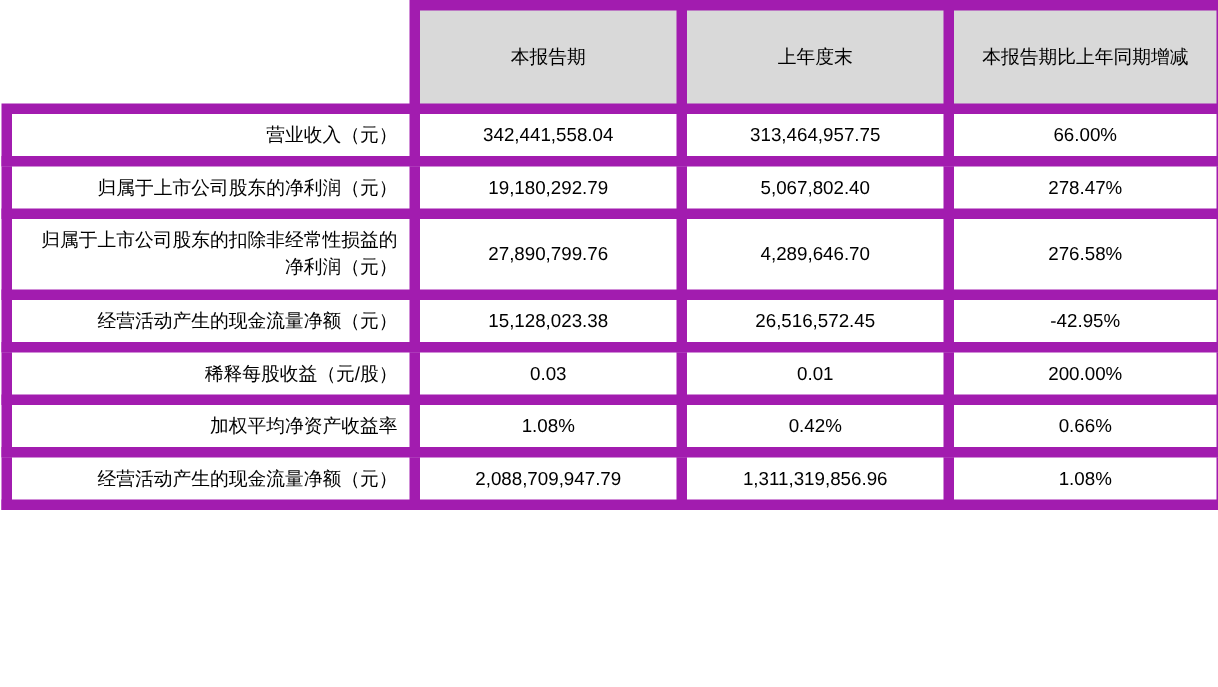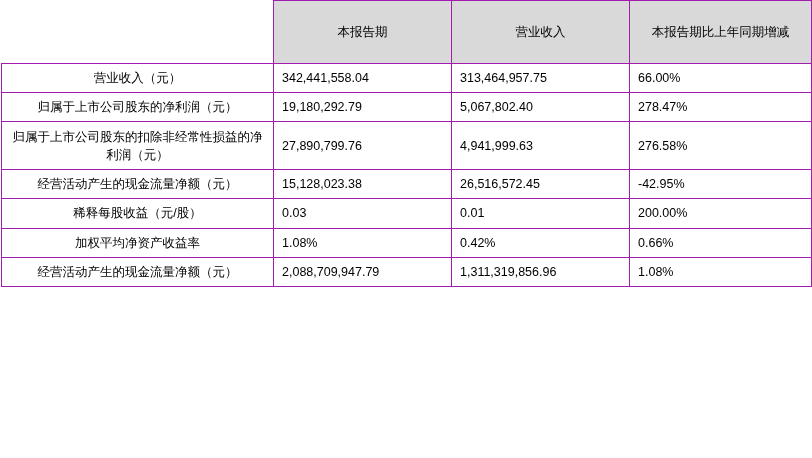--- a/index.html
+++ b/index.html
@@ -21,21 +21,21 @@
     padding: 0;
   }
   table.fin {
     border-collapse: collapse;
     table-layout: fixed;
     width: 810px;
     margin-left: 1px;
     font-size: 12.5px;
   }
   table.fin td {
-    border: 1px solid #a21caf;
+    border: 7px solid #a21caf;
     padding: 5px 8px;
     vertical-align: middle;
     line-height: 1.45;
   }
   col.c0 { width: 272px; }
   col.c1 { width: 178px; }
   col.c2 { width: 178px; }
   col.c3 { width: 182px; }
 
   tr.header-row td {
@@ -49,66 +49,66 @@
     border-left: none;
     border-top: none;
   }
   tr.header-row.second td {
     height: 50px;
   }
   tr.header-row.second td.blank {
     background: #ffffff;
   }
   td.label {
-    text-align: center;
+    text-align: right;
   }
   td.num {
-    text-align: left;
+    text-align: center;
   }
   .two-line {
     height: 48px;
   }
 </style>
 </head>
 <body>
 
 <div class="sheet">
   <table class="fin">
     <colgroup>
       <col class="c0">
         <col class="c1">
         <col class="c2">
         <col class="c3">
     </colgroup>
     <tbody>
       <tr class="header-row">
         <td class="blank"></td>
         <td>本报告期</td>
-        <td>营业收入</td>
+        <td>上年度末</td>
         <td>本报告期比上年同期增减</td>
       </tr>
 
       <tr>
         <td class="label">营业收入（元）</td>
         <td class="num">342,441,558.04</td>
         <td class="num">313,464,957.75</td>
         <td class="num">66.00%</td>
       </tr>
 
       <tr>
         <td class="label">归属于上市公司股东的净利润（元）</td>
         <td class="num">19,180,292.79</td>
         <td class="num">5,067,802.40</td>
         <td class="num">278.47%</td>
       </tr>
 
       <tr class="two-line">
         <td class="label">归属于上市公司股东的扣除非经常性损益的净利润（元）</td>
         <td class="num">27,890,799.76</td>
-        <td class="num">4,941,999.63</td>
+        <td class="num">4,289,646.70</td>
         <td class="num">276.58%</td>
       </tr>
 
       <tr>
         <td class="label">经营活动产生的现金流量净额（元）</td>
         <td class="num">15,128,023.38</td>
         <td class="num">26,516,572.45</td>
         <td class="num">-42.95%</td>
       </tr>
 

